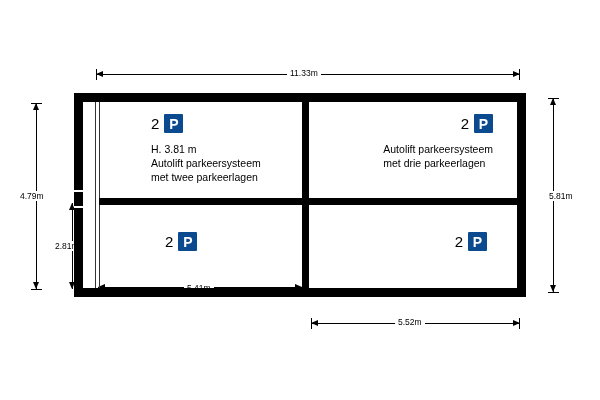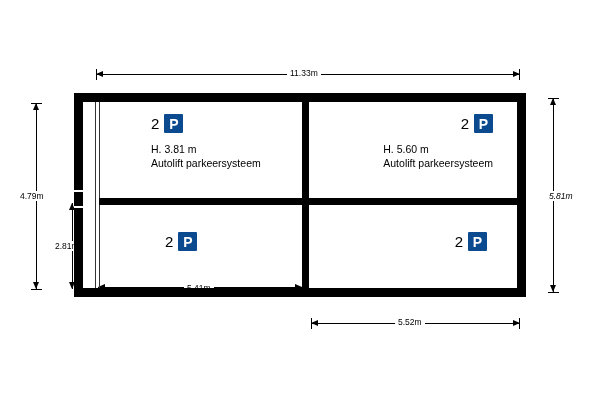--- a/index.html
+++ b/index.html
@@ -208,21 +208,21 @@
   <div class="dim-line-v" style="left:72px; top:203px; width:1px; height:86px;"></div>
   <div class="arrow arrow-up" style="left:68.5px; top:203px;"></div>
   <div class="arrow arrow-down" style="left:68.5px; top:282px;"></div>
   <div class="dim-label" style="left:52px; top:241px;">2.81m</div>
 
   <div class="dim-line-v" style="left:553px; top:98px; width:1px; height:194px;"></div>
   <div class="arrow arrow-up" style="left:549.5px; top:98px;"></div>
   <div class="arrow arrow-down" style="left:549.5px; top:285px;"></div>
   <div class="tick-h" style="left:548px; top:98px;"></div>
   <div class="tick-h" style="left:548px; top:292px;"></div>
-  <div class="dim-label" style="left:546px; top:191px;font-style:italic;">5.81m</div>
+  <div class="dim-label" style="left:546px; top:191px;">5.81m</div>
 
   <div class="dim-line-h" style="left:98px; top:287px; width:204px;"></div>
   <div class="arrow arrow-left" style="left:98px;  top:283.5px;"></div>
   <div class="arrow arrow-right" style="left:295px; top:283.5px;"></div>
   <div class="dim-label" style="left:184px; top:283px;">5.41m</div>
 
   <div class="dim-line-h" style="left:311px; top:323px; width:209px;"></div>
   <div class="arrow arrow-left" style="left:311px; top:319.5px;"></div>
   <div class="arrow arrow-right" style="left:513px; top:319.5px;"></div>
   <div class="tick-v" style="left:311px; top:318px;"></div>
@@ -245,33 +245,34 @@
 
   <div class="bay bay-ul">
     <div class="bay-inner">
       <div class="plabel">
         <span class="count">2</span>
         <span class="pbadge">P</span>
       </div>
       <div class="ul-textblock">
         <div class="bay-text">H. 3.81 m</div>
         <div class="bay-text">Autolift parkeersysteem</div>
+        <div class="bay-text">met twee parkeerlagen</div>
       </div>
     </div>
   </div>
 
   <div class="bay bay-ur">
     <div class="bay-inner">
       <div class="plabel">
         <span class="count">2</span>
         <span class="pbadge">P</span>
       </div>
       <div class="ur-textblock">
-        <div class="bay-text">H. 5.60 m</div>
         <div class="bay-text">Autolift parkeersysteem</div>
+        <div class="bay-text">met drie parkeerlagen</div>
       </div>
     </div>
   </div>
 
   <div class="bay bay-ll">
     <div class="bay-inner">
       <div class="plabel">
         <span class="count">2</span>
         <span class="pbadge">P</span>
       </div>

